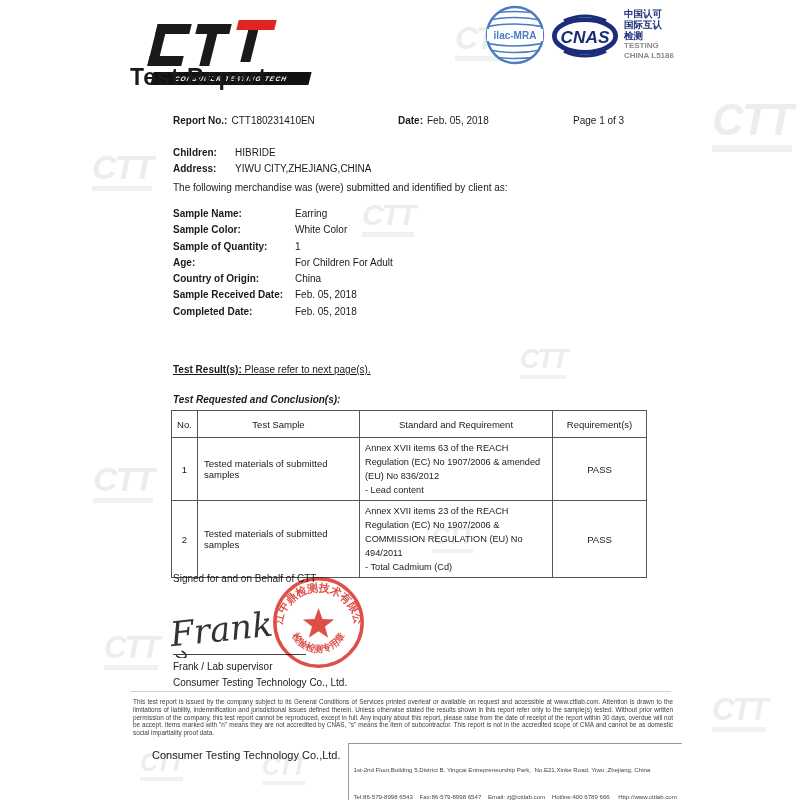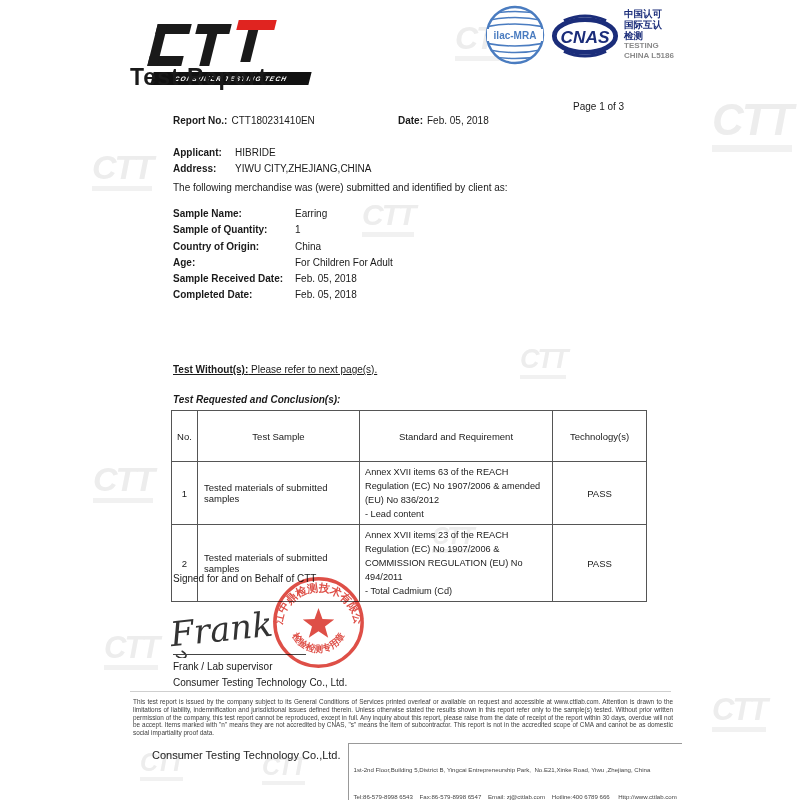--- a/index.html
+++ b/index.html
@@ -36,21 +36,21 @@
   
   .fields{position:absolute;left:173px;top:206px;font-size:10px;}
   .frow{height:16.3px;line-height:16.3px;}
   .flabel{display:inline-block;width:122px;font-weight:bold;}
   
   .tresult{position:absolute;left:173px;top:364px;font-size:10px;text-decoration:underline;}
   .section-title{position:absolute;left:173px;top:394px;font-size:10px;font-weight:bold;font-style:italic;}
   
   .ttable{position:absolute;left:171px;top:410px;border-collapse:collapse;table-layout:fixed;}
   .ttable th,.ttable td{border:1px solid #555;font-size:9.5px;vertical-align:middle;}
-  .ttable th{height:16px;font-weight:normal;text-align:center;padding:17px 2px;}
+  .ttable th{height:16px;font-weight:normal;text-align:center;padding:5px 2px;}
   .ttable td{padding:3px 6px;}
   .ttable td.c{text-align:center;}
   .ttable td.std{white-space:pre;font-size:9.2px;line-height:14px;padding:3px 5px;}
   
   .sig-line{position:absolute;left:173px;top:654px;width:133px;height:1px;background:#444;}
   .stamp{position:absolute;left:270px;top:574px;opacity:.87;mix-blend-mode:multiply;}
   .signature-svg{position:absolute;left:166px;top:596px;}
   
   .sep{position:absolute;left:130px;top:691px;width:541px;height:1px;background:#cfcfcf;}
   .disclaimer{position:absolute;left:133px;top:698px;width:540px;font-size:6.4px;
@@ -131,59 +131,60 @@
     </div>
 
     <div class="title">Test Report</div>
 
     <div class="abs" style="left:173px;top:115px">
       <span class="b">Report No.:</span><span class="meta-val">CTT180231410EN</span>
     </div>
     <div class="abs" style="left:398px;top:115px">
       <span class="b">Date:</span><span class="meta-val">Feb. 05, 2018</span>
     </div>
-    <div class="abs" style="left:573px;top:101px">Page 1 of 3</div>
+    <div class="abs" style="left:573px;top:115px">Page 1 of 3</div>
 
     <div class="abs" style="left:173px;top:147px">
-      <span class="b" style="display:inline-block;width:62px">Applicant:</span><span>HIBRIDE</span>
+      <span class="b" style="display:inline-block;width:62px">Children:</span><span>HIBRIDE</span>
     </div>
     <div class="abs" style="left:173px;top:163px">
       <span class="b" style="display:inline-block;width:62px">Address:</span><span>YIWU CITY,ZHEJIANG,CHINA</span>
     </div>
 
     <div class="abs" style="left:173px;top:182px">The following merchandise was (were) submitted and identified by client as:</div>
 
     <div class="fields">
       <div class="frow"><span class="flabel">Sample Name:</span><span class="fvalue">Earring</span></div>
+      <div class="frow"><span class="flabel">Sample Color:</span><span class="fvalue">White Color</span></div>
       <div class="frow"><span class="flabel">Sample of Quantity:</span><span class="fvalue">1</span></div>
+      <div class="frow"><span class="flabel">Age:</span><span class="fvalue">For Children For Adult</span></div>
       <div class="frow"><span class="flabel">Country of Origin:</span><span class="fvalue">China</span></div>
-      <div class="frow"><span class="flabel">Age:</span><span class="fvalue">For Children For Adult</span></div>
       <div class="frow"><span class="flabel">Sample Received Date:</span><span class="fvalue">Feb. 05, 2018</span></div>
       <div class="frow"><span class="flabel">Completed Date:</span><span class="fvalue">Feb. 05, 2018</span></div>
     </div>
 
     <div class="tresult">
-      <span class="b">Test Without(s):</span><span> Please refer to next page(s).</span>
+      <span class="b">Test Result(s):</span><span> Please refer to next page(s).</span>
     </div>
 
     <div class="section-title">Test Requested and Conclusion(s):</div>
 
     <table class="ttable">
       <colgroup>
           <col style="width:26px">
           <col style="width:162px">
           <col style="width:193px">
           <col style="width:94px">
         </colgroup>
       <tbody>
           <tr>
         <th>No.</th>
         <th>Test Sample</th>
         <th>Standard and Requirement</th>
-        <th>Technology(s)</th>
+        <th>Requirement(s)</th>
       </tr>
       <tr>
         <td class="c">1</td>
         <td>Tested materials of submitted samples</td>
         <td class="std">Annex XVII items 63 of the REACH
 Regulation (EC) No 1907/2006 &amp; amended
 (EU) No 836/2012
 - Lead content</td>
         <td class="c">PASS</td>
       </tr>

